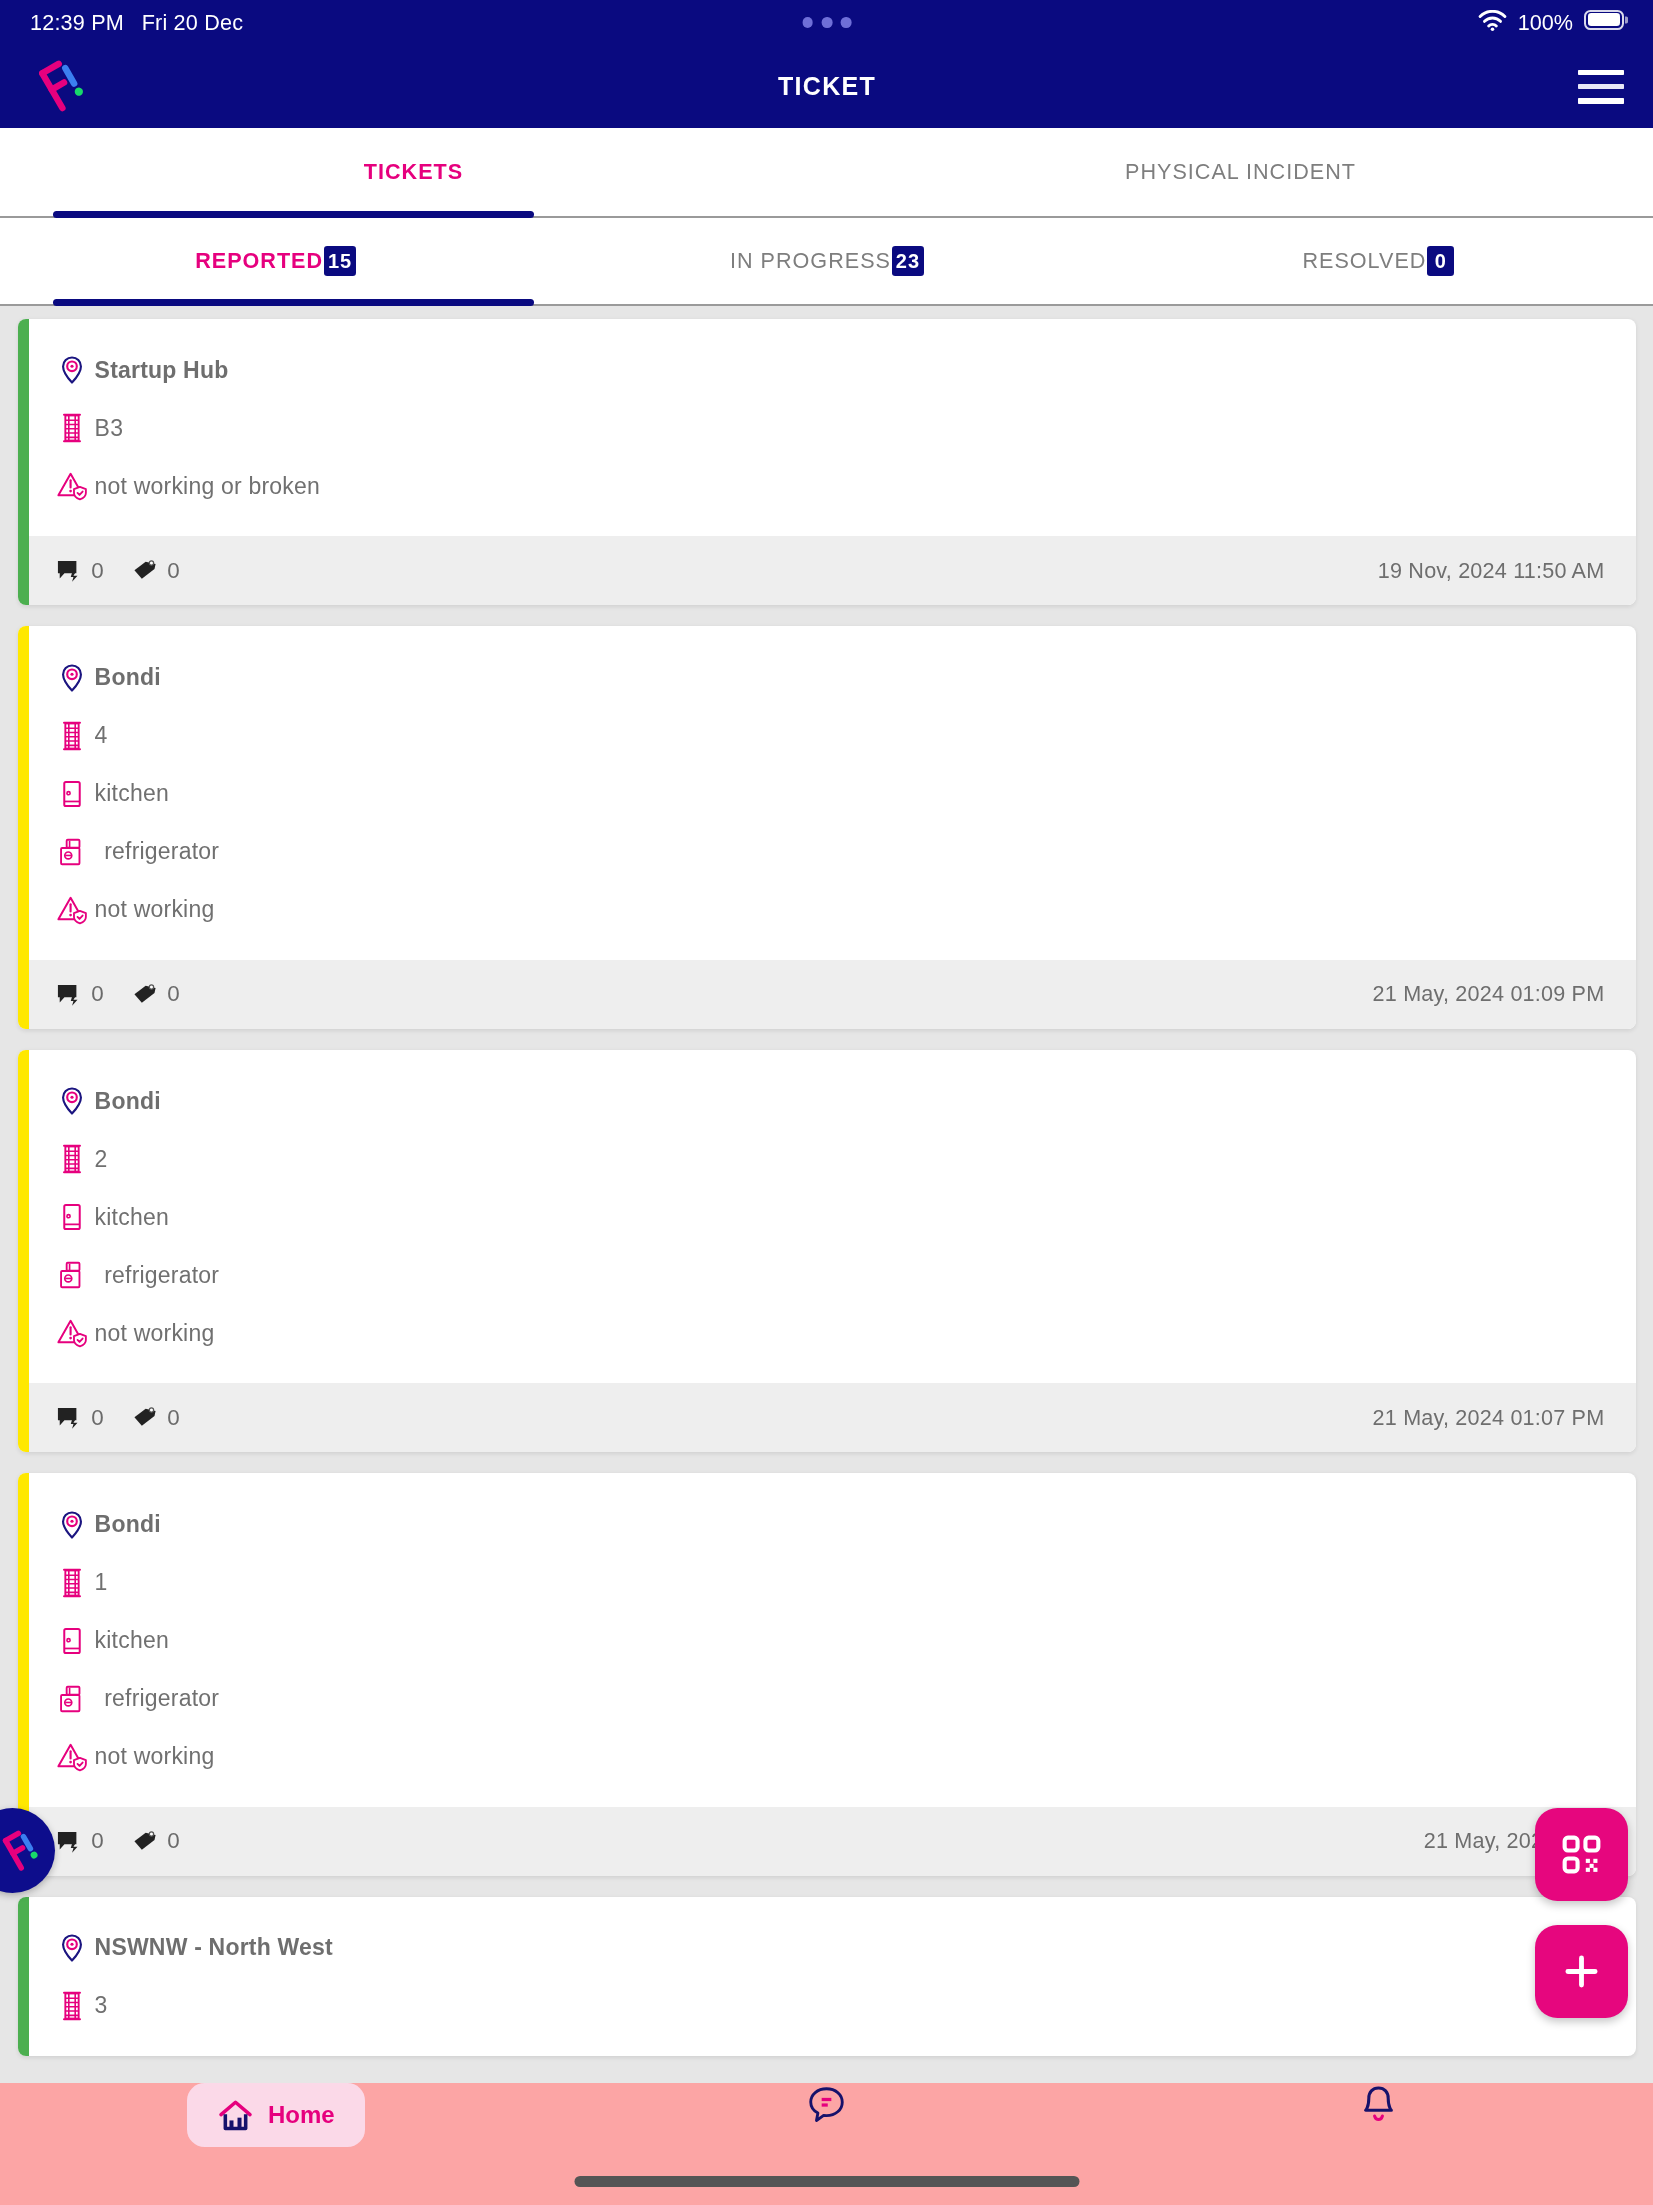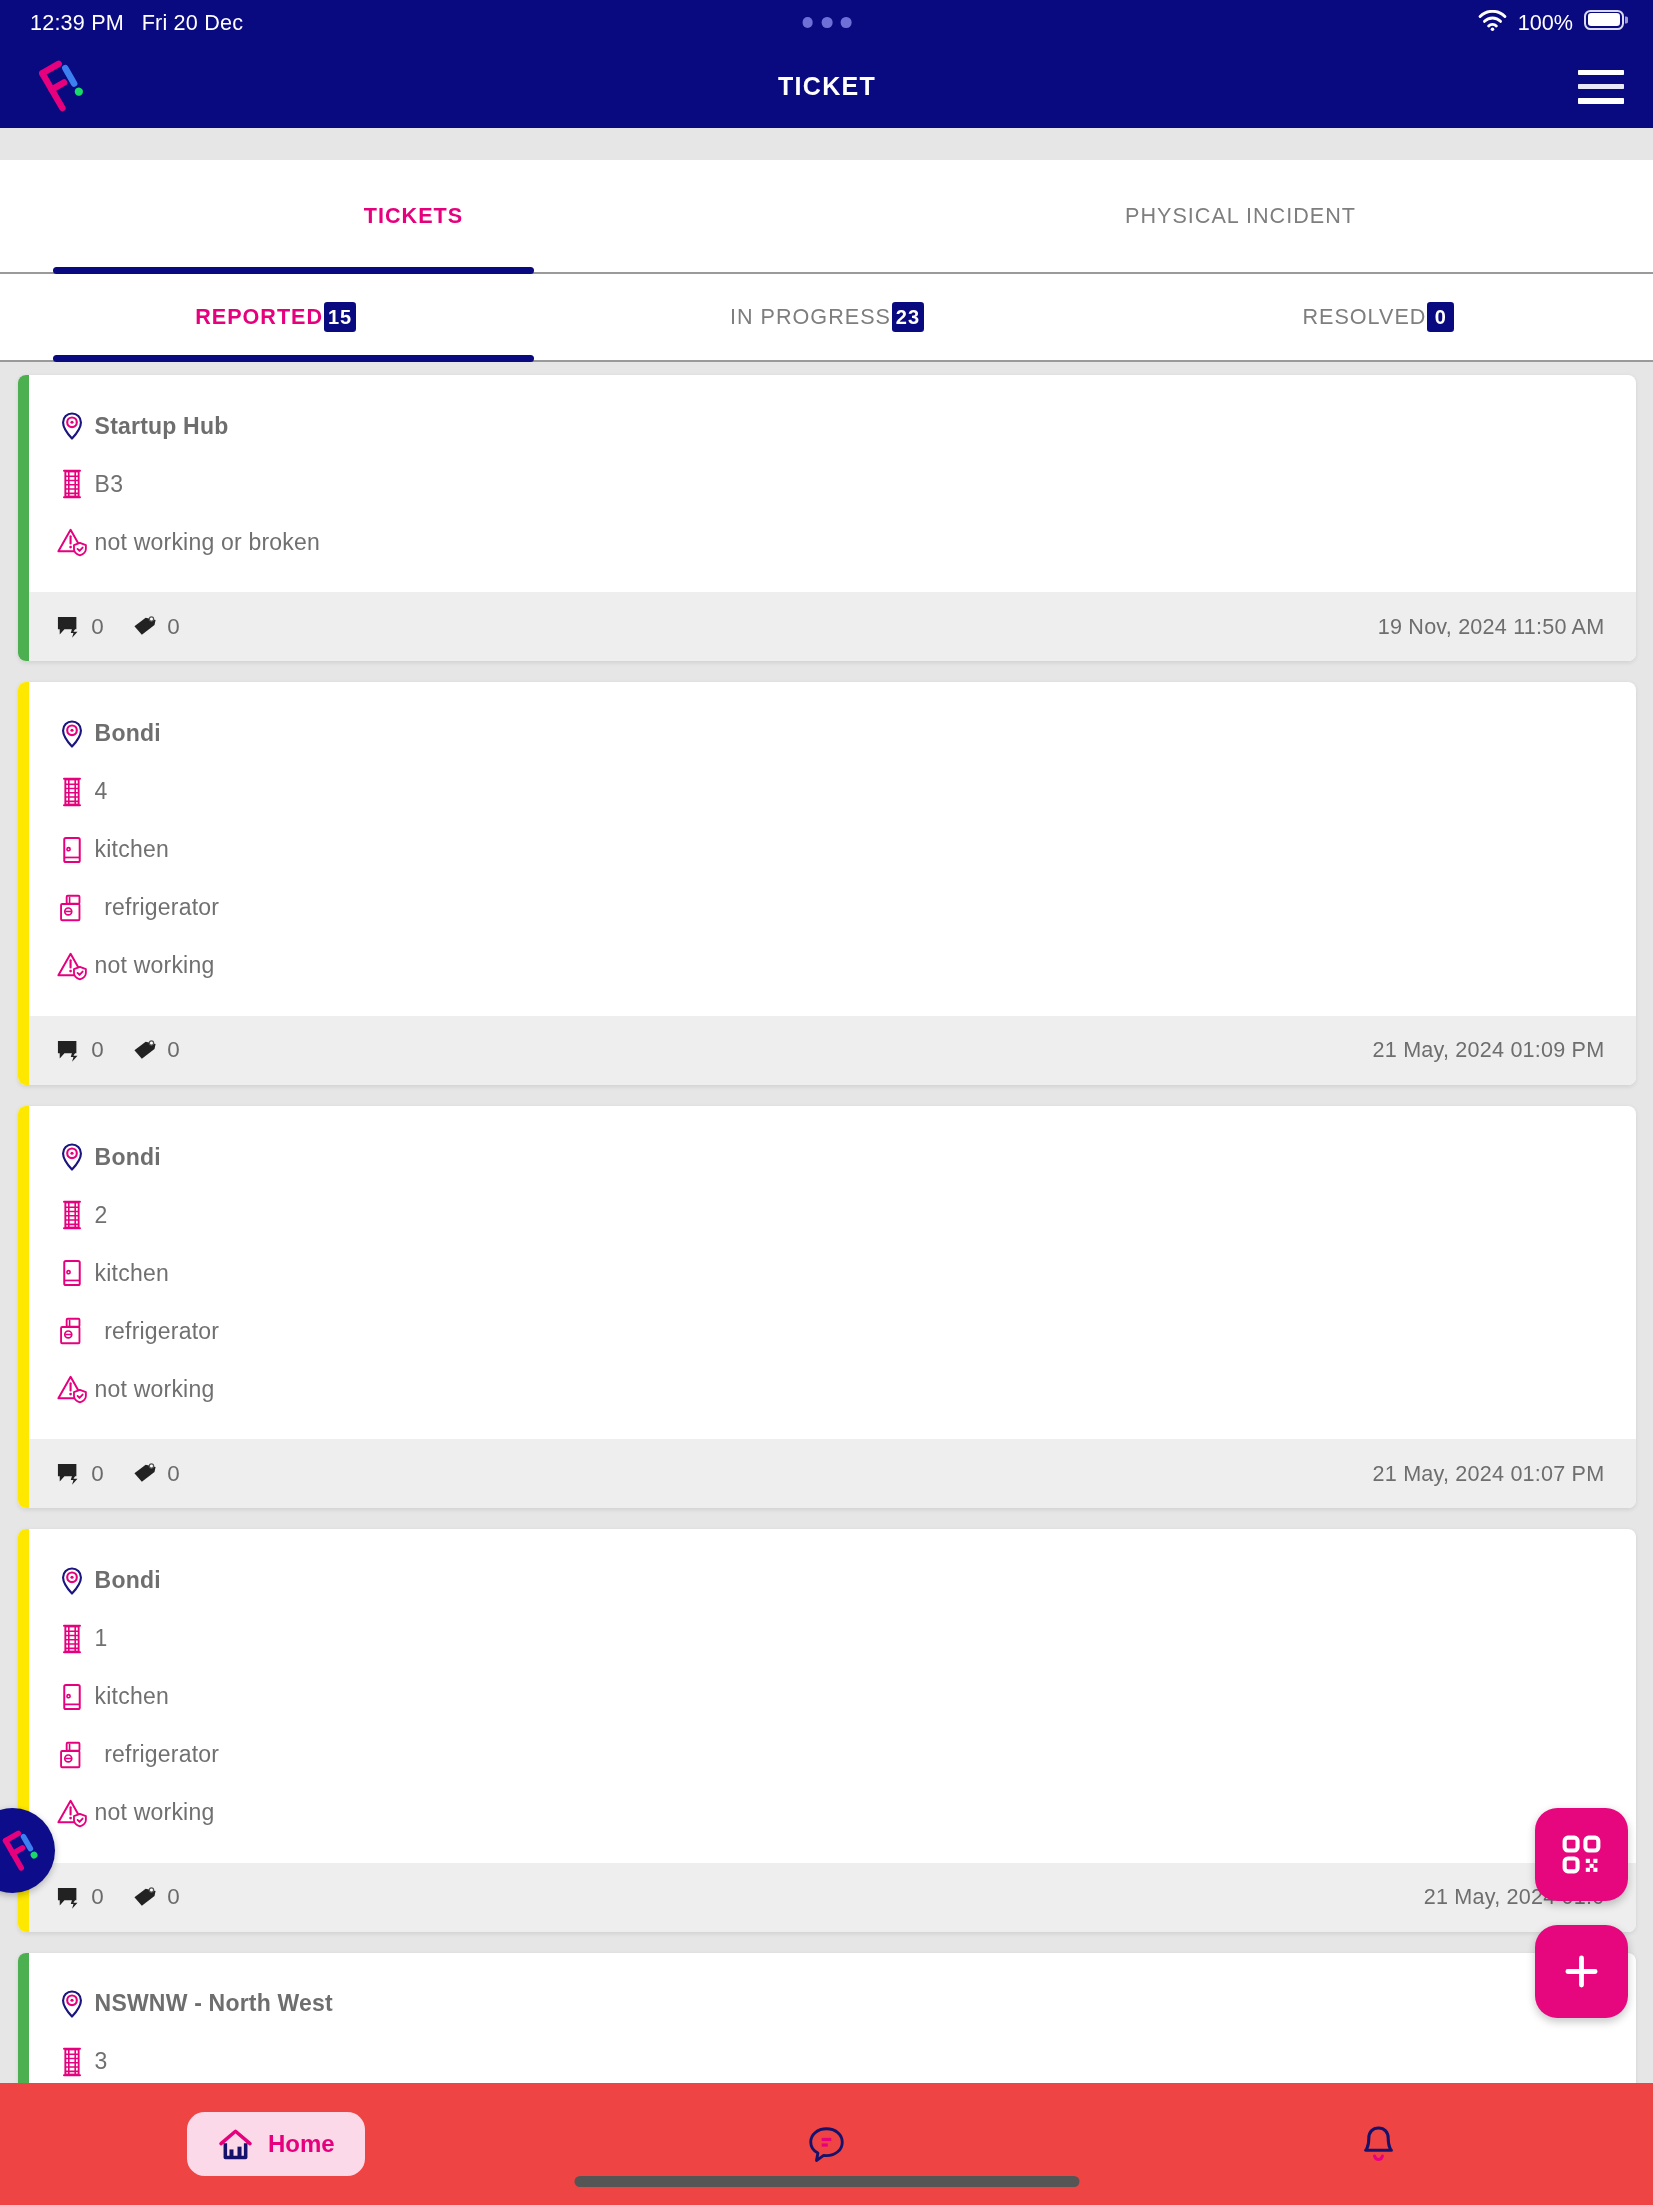--- a/index.html
+++ b/index.html
@@ -115,21 +115,21 @@
   }
   .hamburger span:nth-child(2) { background: #e7e7f7; }
 
   
   .tab-row {
     display: flex;
     background: #ffffff;
     position: relative;
     flex: none;
   }
-  .tab-row.primary { height: 114px; border-bottom: 2.4px solid #9a9a9a; margin-top: 32px; }
+  .tab-row.primary { height: 90px; border-bottom: 2.4px solid #9a9a9a; }
   .tab-row.secondary { height: 88px; border-bottom: 2.4px solid #9a9a9a; }
   .tab {
     flex: 1;
     display: flex;
     align-items: center;
     justify-content: center;
     font-size: 21.6px;
     letter-spacing: 1px;
     color: #7e7e7e;
     cursor: pointer;
@@ -248,23 +248,23 @@
     display: flex;
     align-items: center;
     justify-content: center;
     box-shadow: 0 3.2px 8.8px rgba(0,0,0,0.22);
     cursor: pointer;
   }
 
   
   .bottom-nav {
     height: 122px;
-    background: #ef4444;
-    display: flex;
-    align-items: center;
+    background: #fca5a5;
+    display: flex;
+    align-items: flex-start;
     flex: none;
     position: relative;
     z-index: 20;
   }
   .nav-item {
     flex: 1;
     display: flex;
     align-items: center;
     justify-content: center;
     cursor: pointer;

